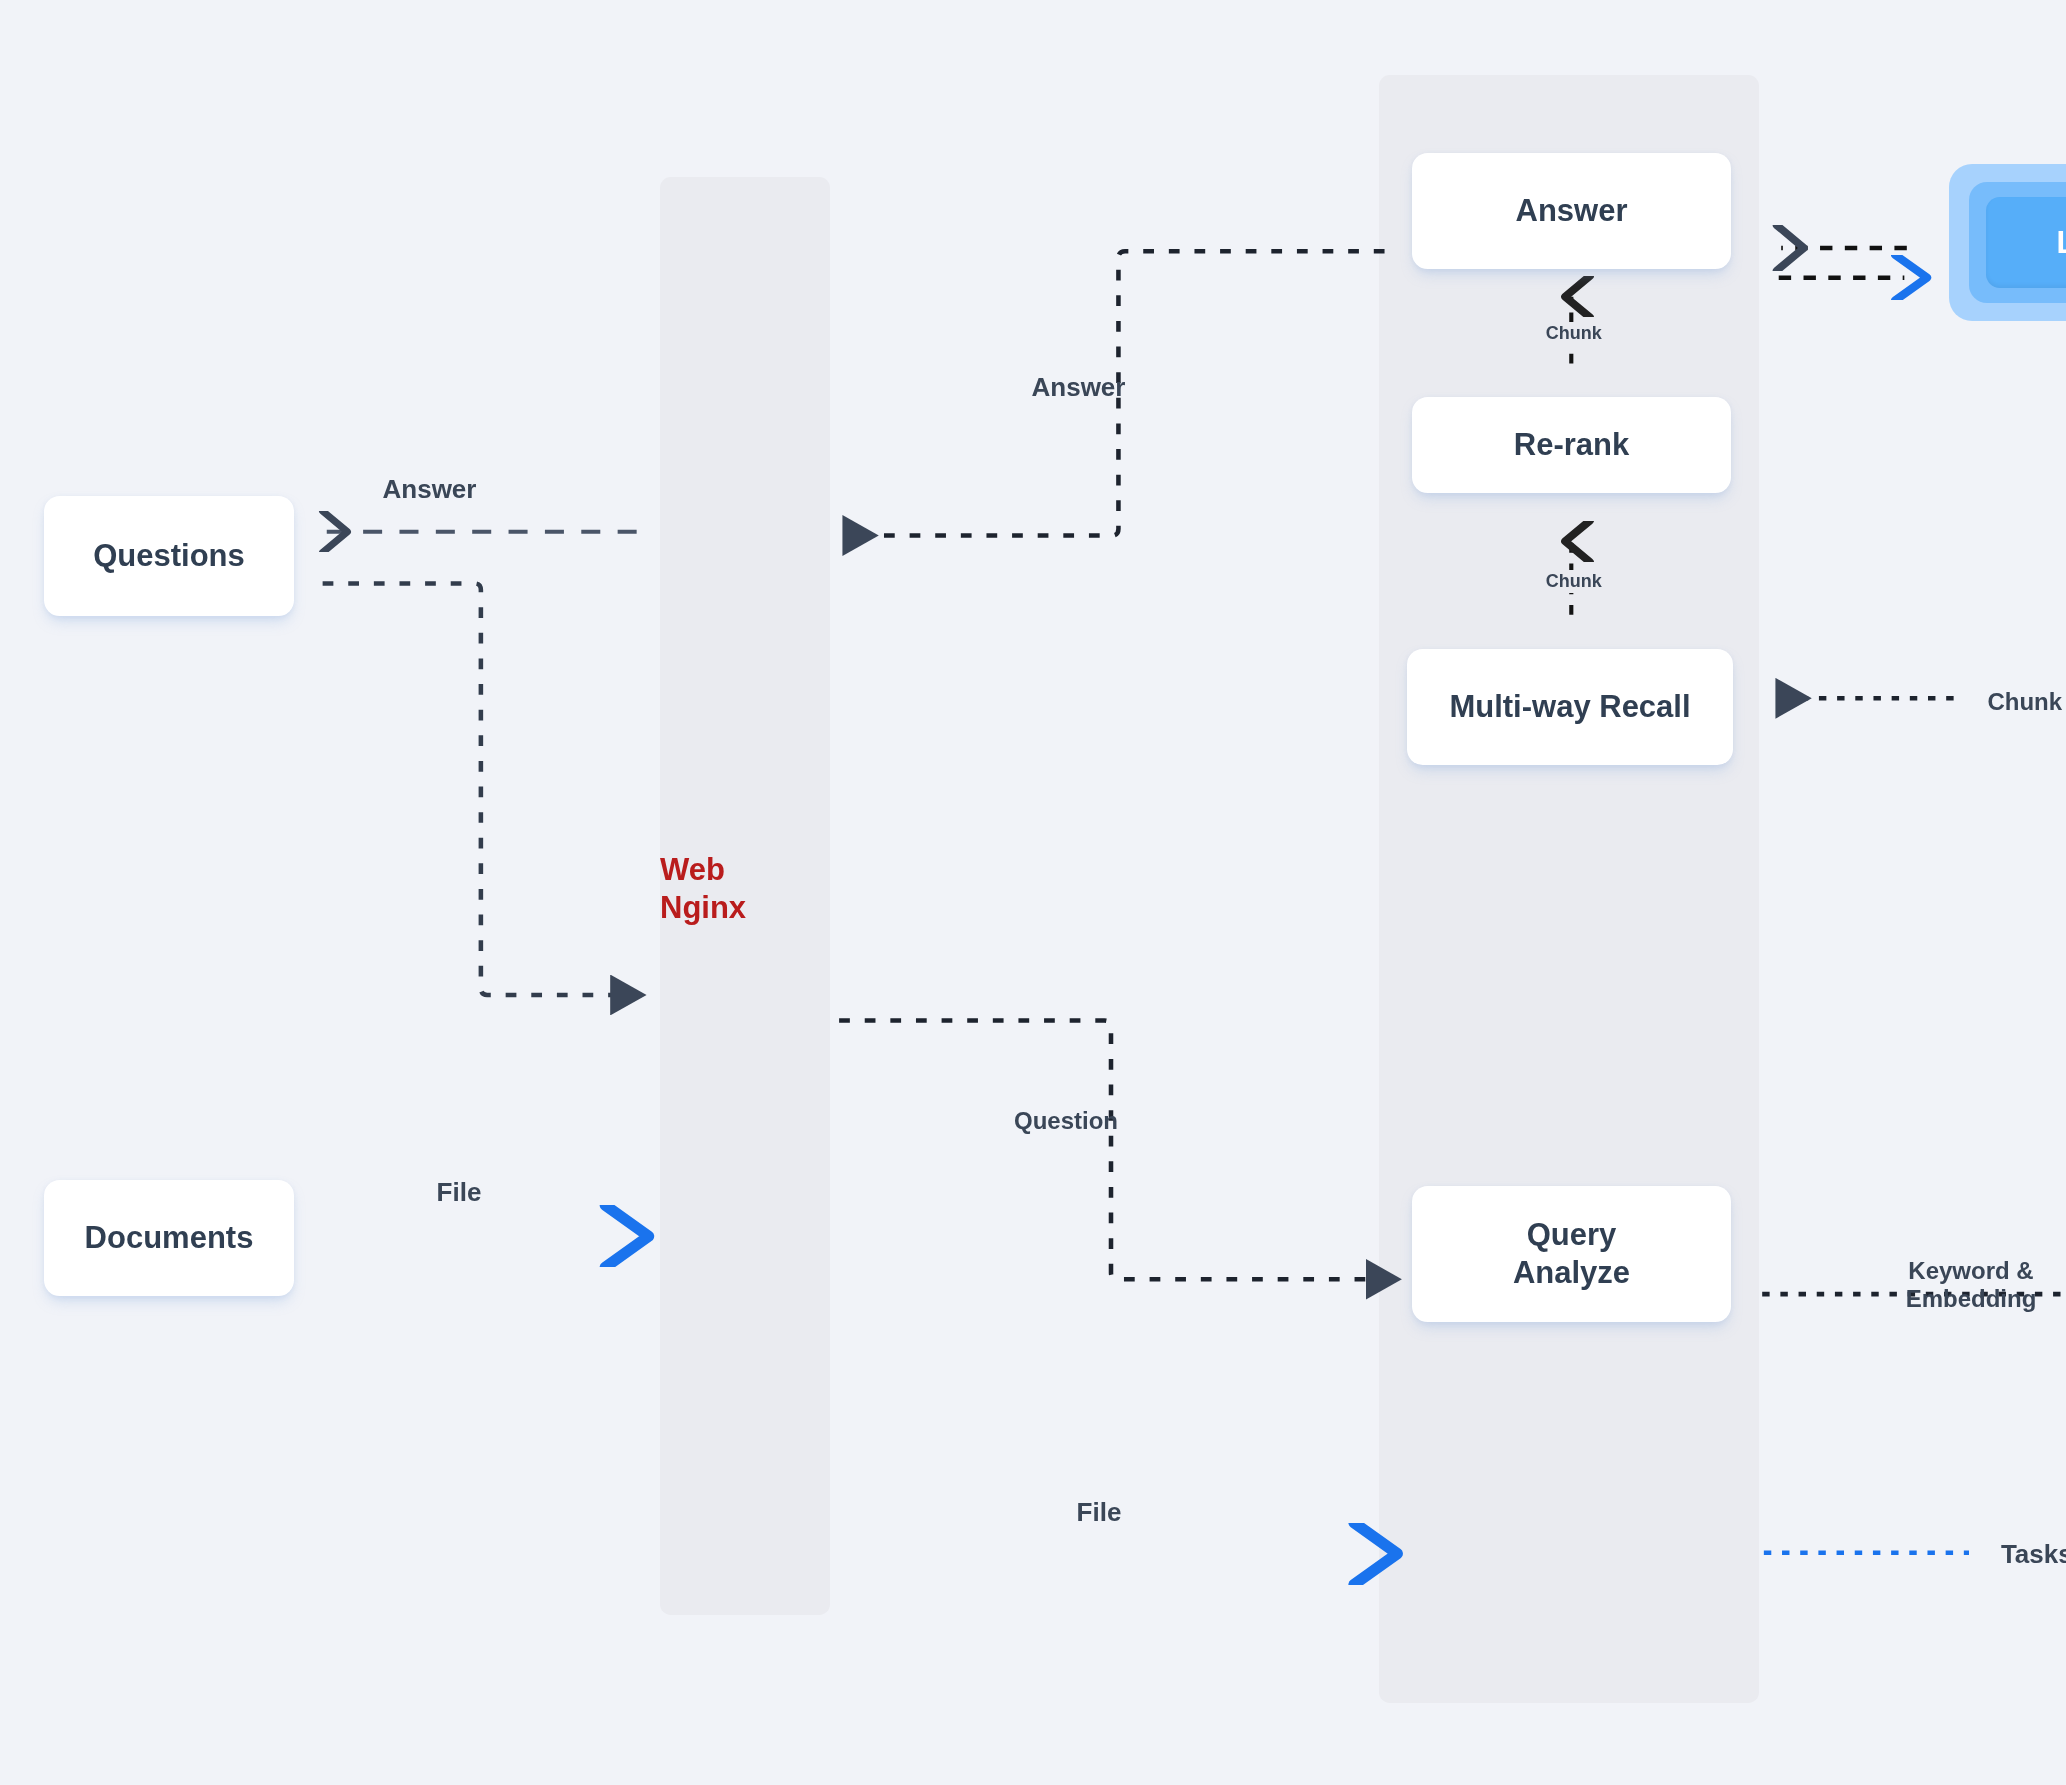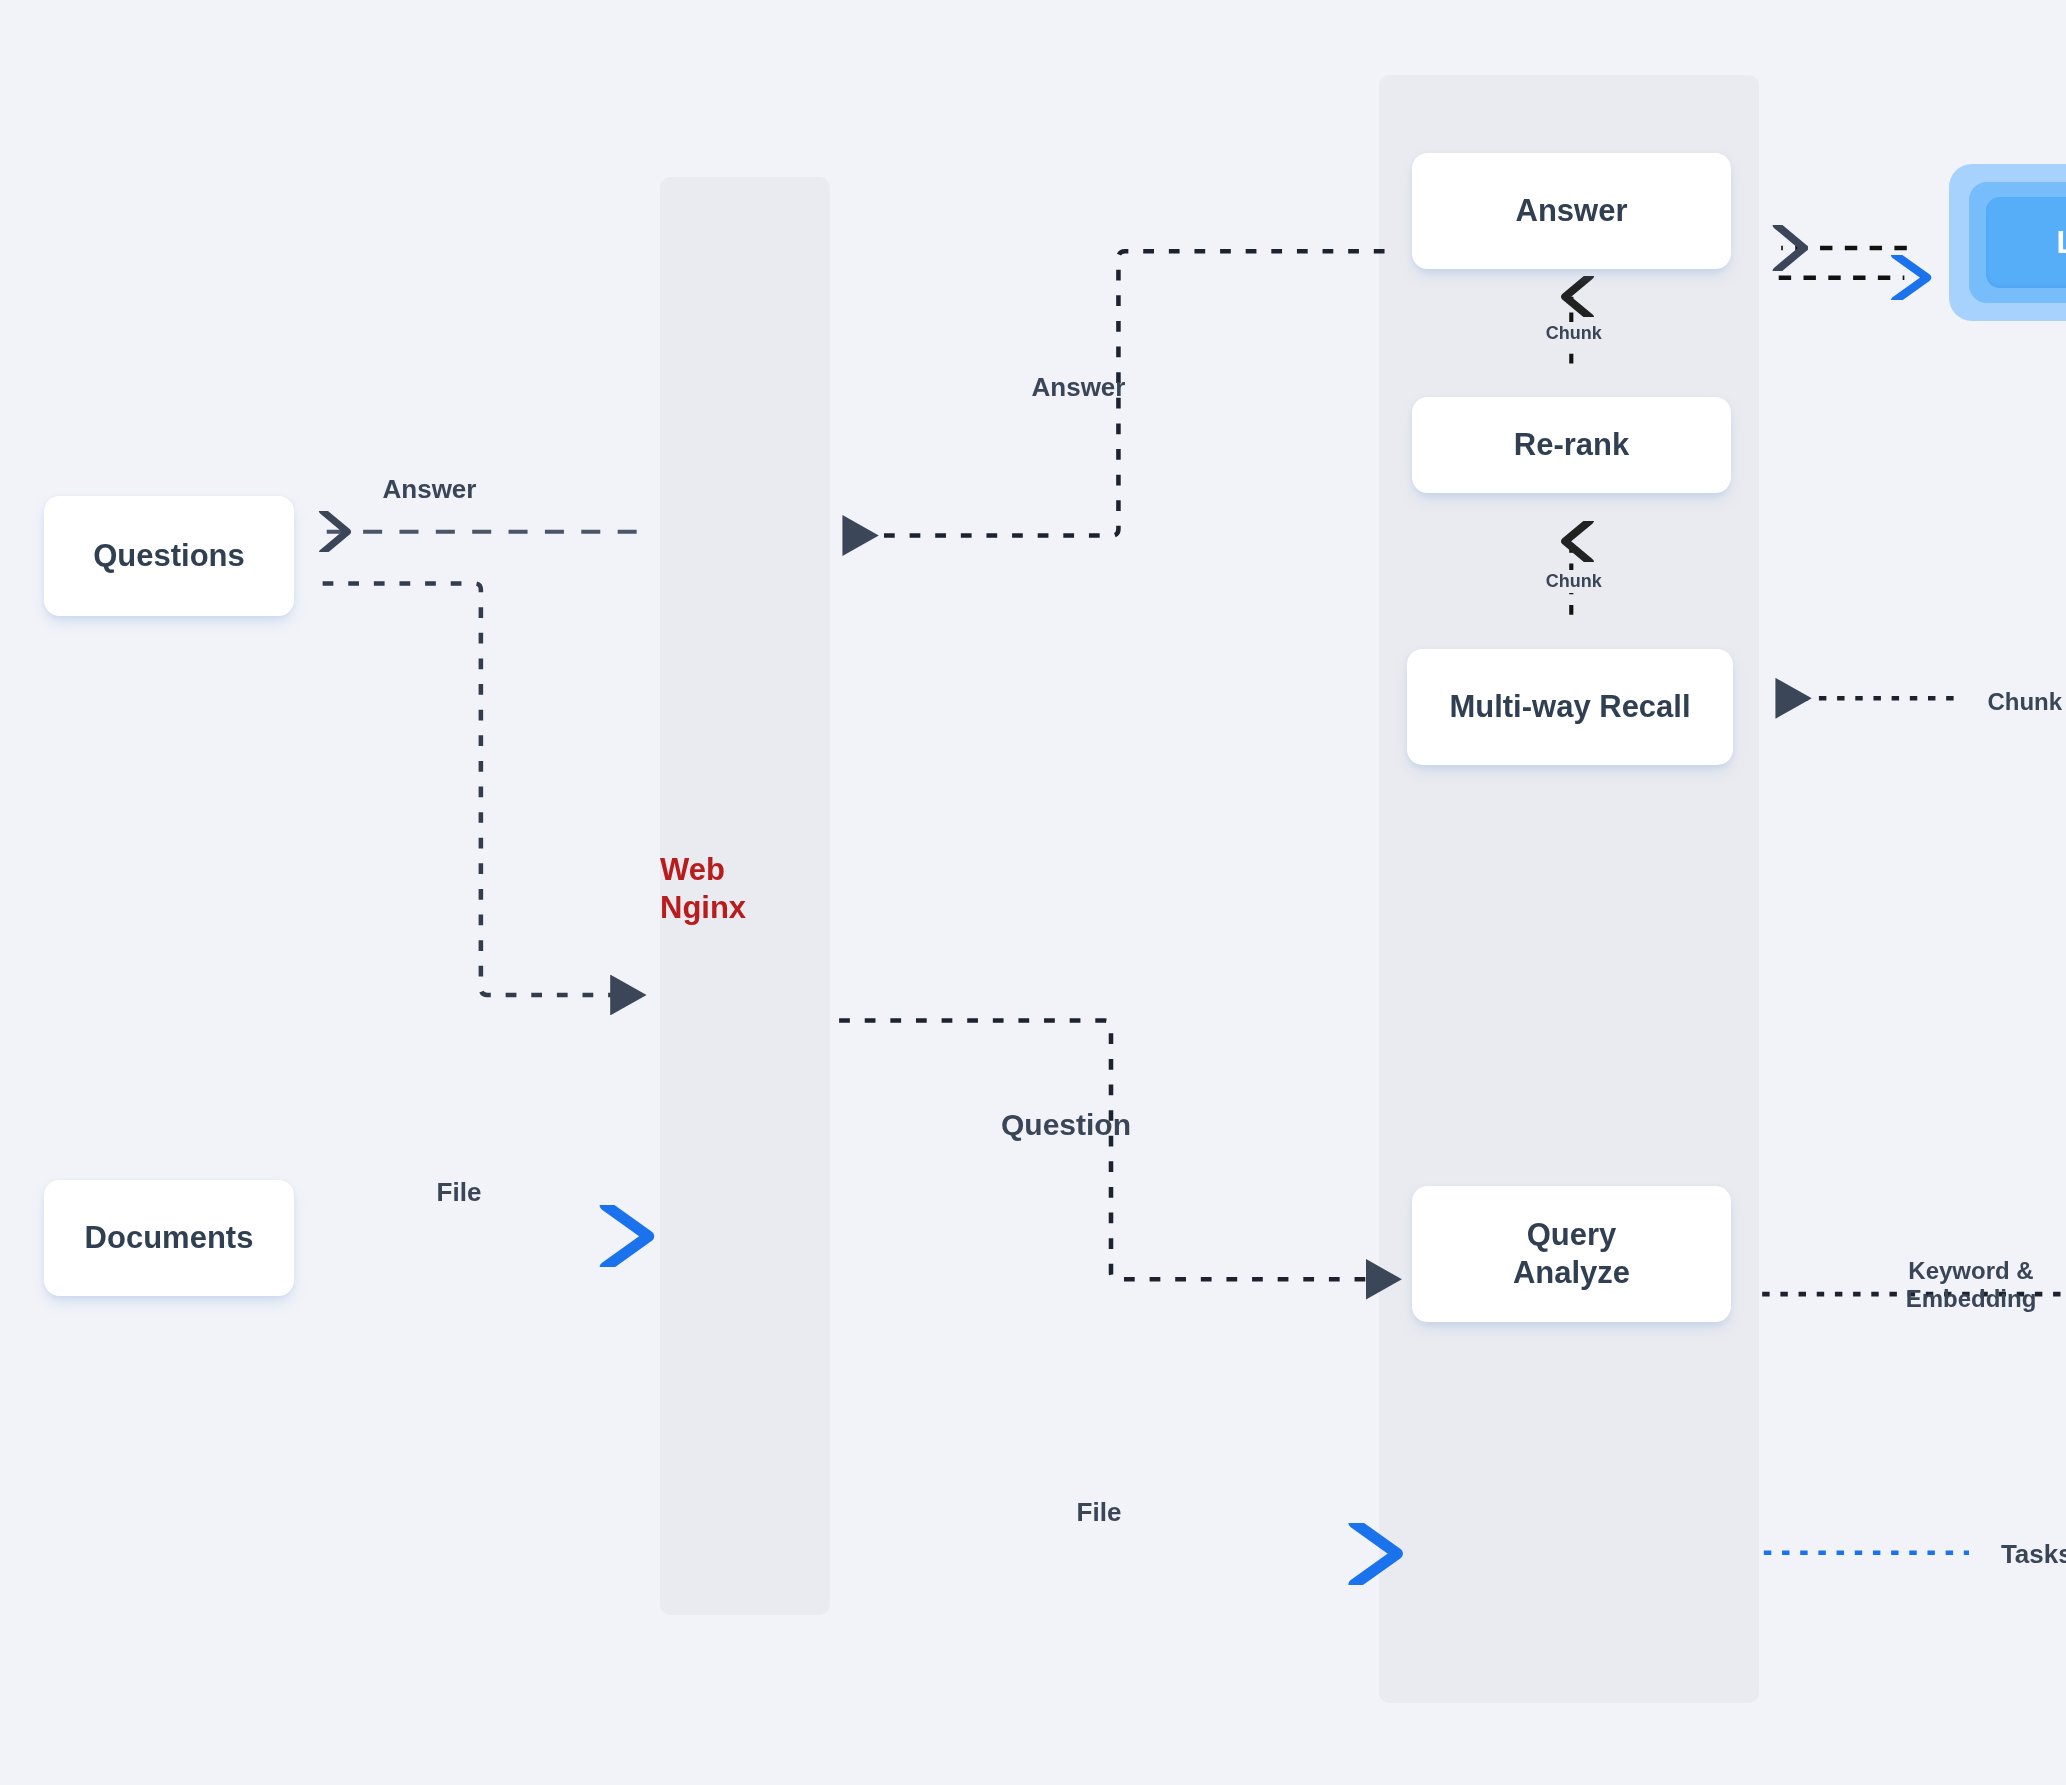--- a/index.html
+++ b/index.html
@@ -91,21 +91,21 @@
     color: #3a4657;
     font-weight: 600;
     text-align: center;
     line-height: 1.18;
     white-space: pre;
   }
   .el-answer-left   { left: 355px;  top: 474px; width: 149px; font-size: 26px; }
   .el-answer-mid    { left: 1004px; top: 372px;  width: 149px; font-size: 26px; }
   .el-file-top      { left: 397px;  top: 1177px; width: 124px; font-size: 26px; }
   .el-file-bot      { left: 1037px; top: 1497px; width: 124px; font-size: 26px; }
-  .el-question      { left: 971px; top: 1107px; width: 190px; font-size: 30px; }
+  .el-question      { left: 971px; top: 1107px; width: 190px; font-size: 24px; }
   .el-chunk-recall  { left: 1957px; top: 685px; width: 124px; font-size: 24px;
                       background: #f1f3f8; padding: 2.5px 5.8px; }
   .el-tasks         { left: 1969px; top: 1536px; width: 124px; font-size: 26px;
                       background: #f1f3f8; padding: 2.5px 5.8px; }
   .el-keyword       { left: 1876px; top: 1257px; width: 190px; font-size: 24px; }
   .el-chunk-v1      { left: 1521px; top: 322px;  width: 99px; font-size: 18px;
                       background: #eaebf0; padding: 0.8px 3.3px; }
   .el-chunk-v2      { left: 1521px; top: 570px; width: 99px; font-size: 18px;
                       background: #eaebf0; padding: 0.8px 3.3px; }
 

